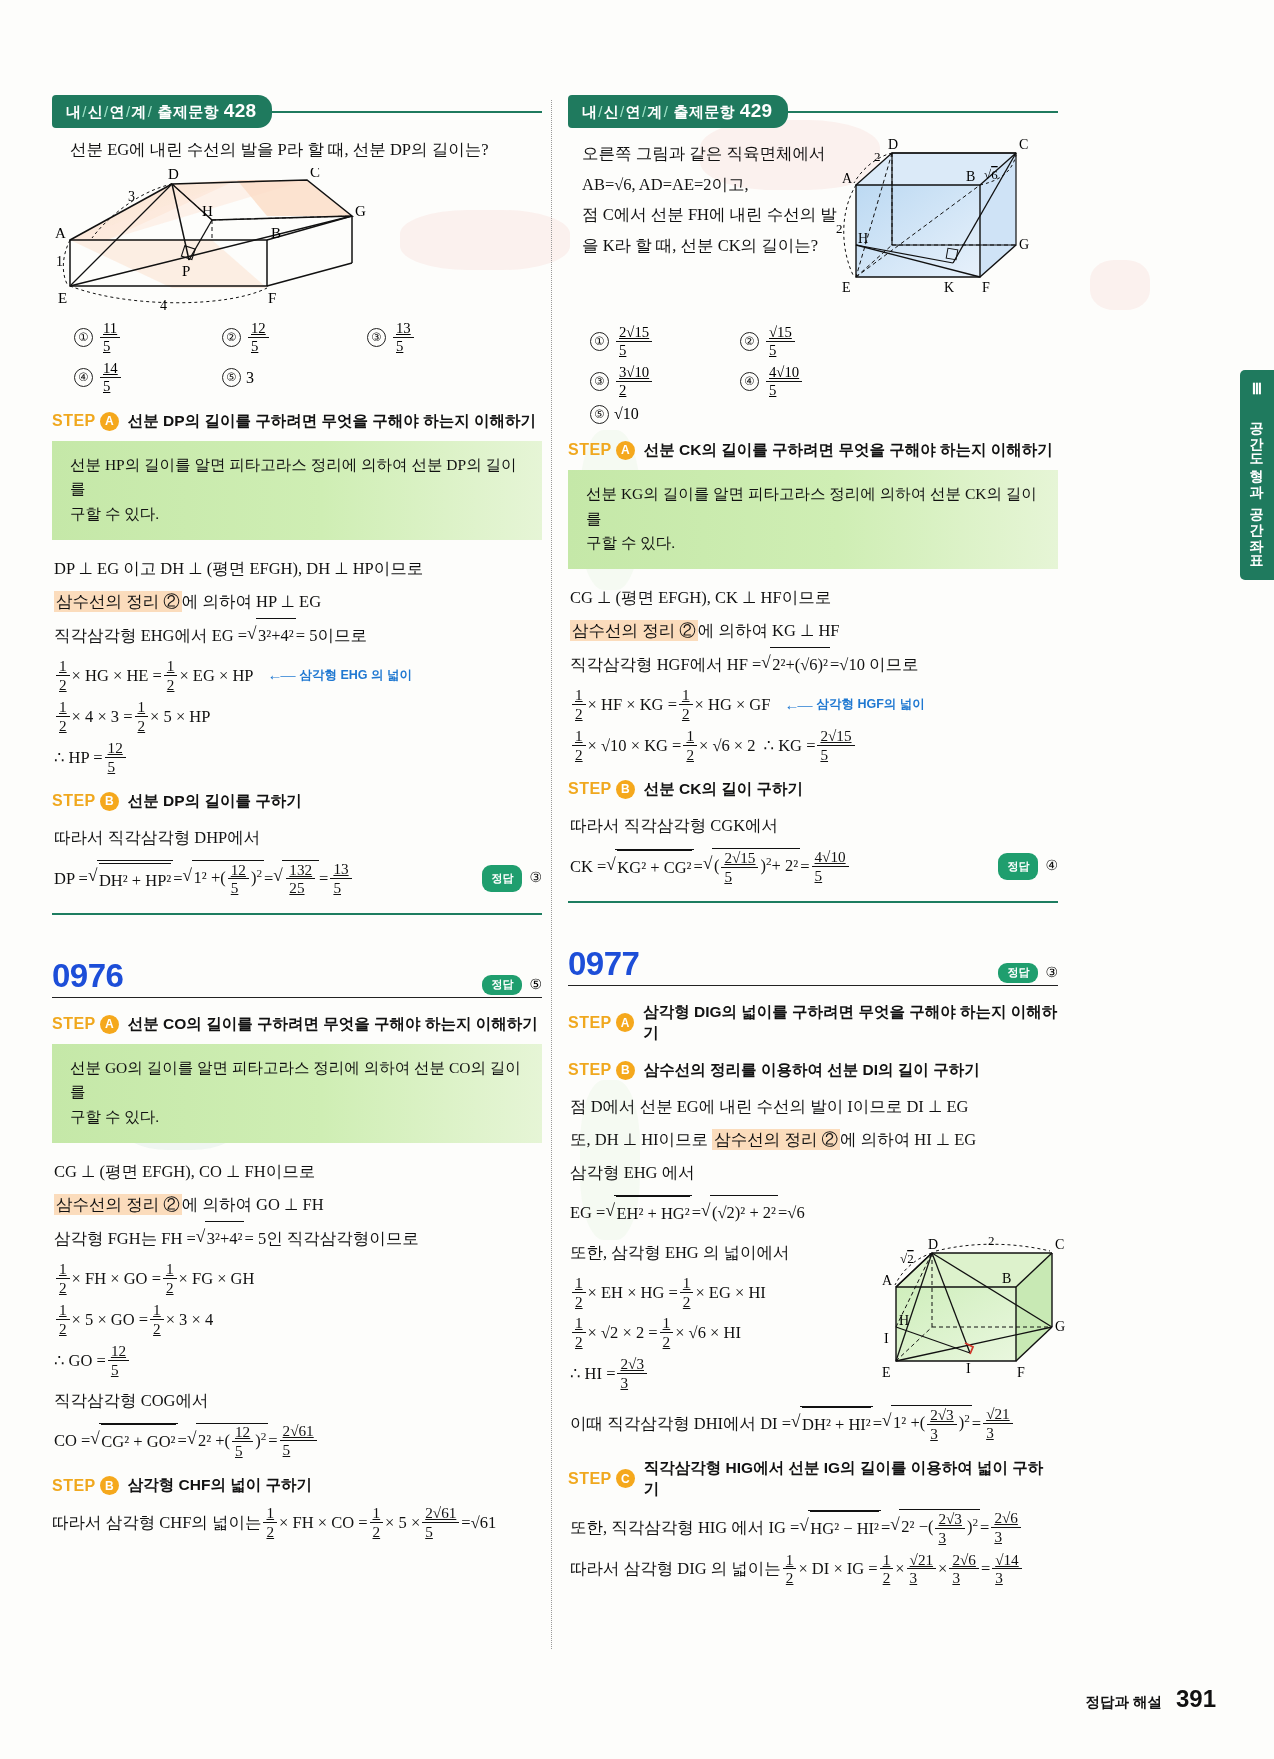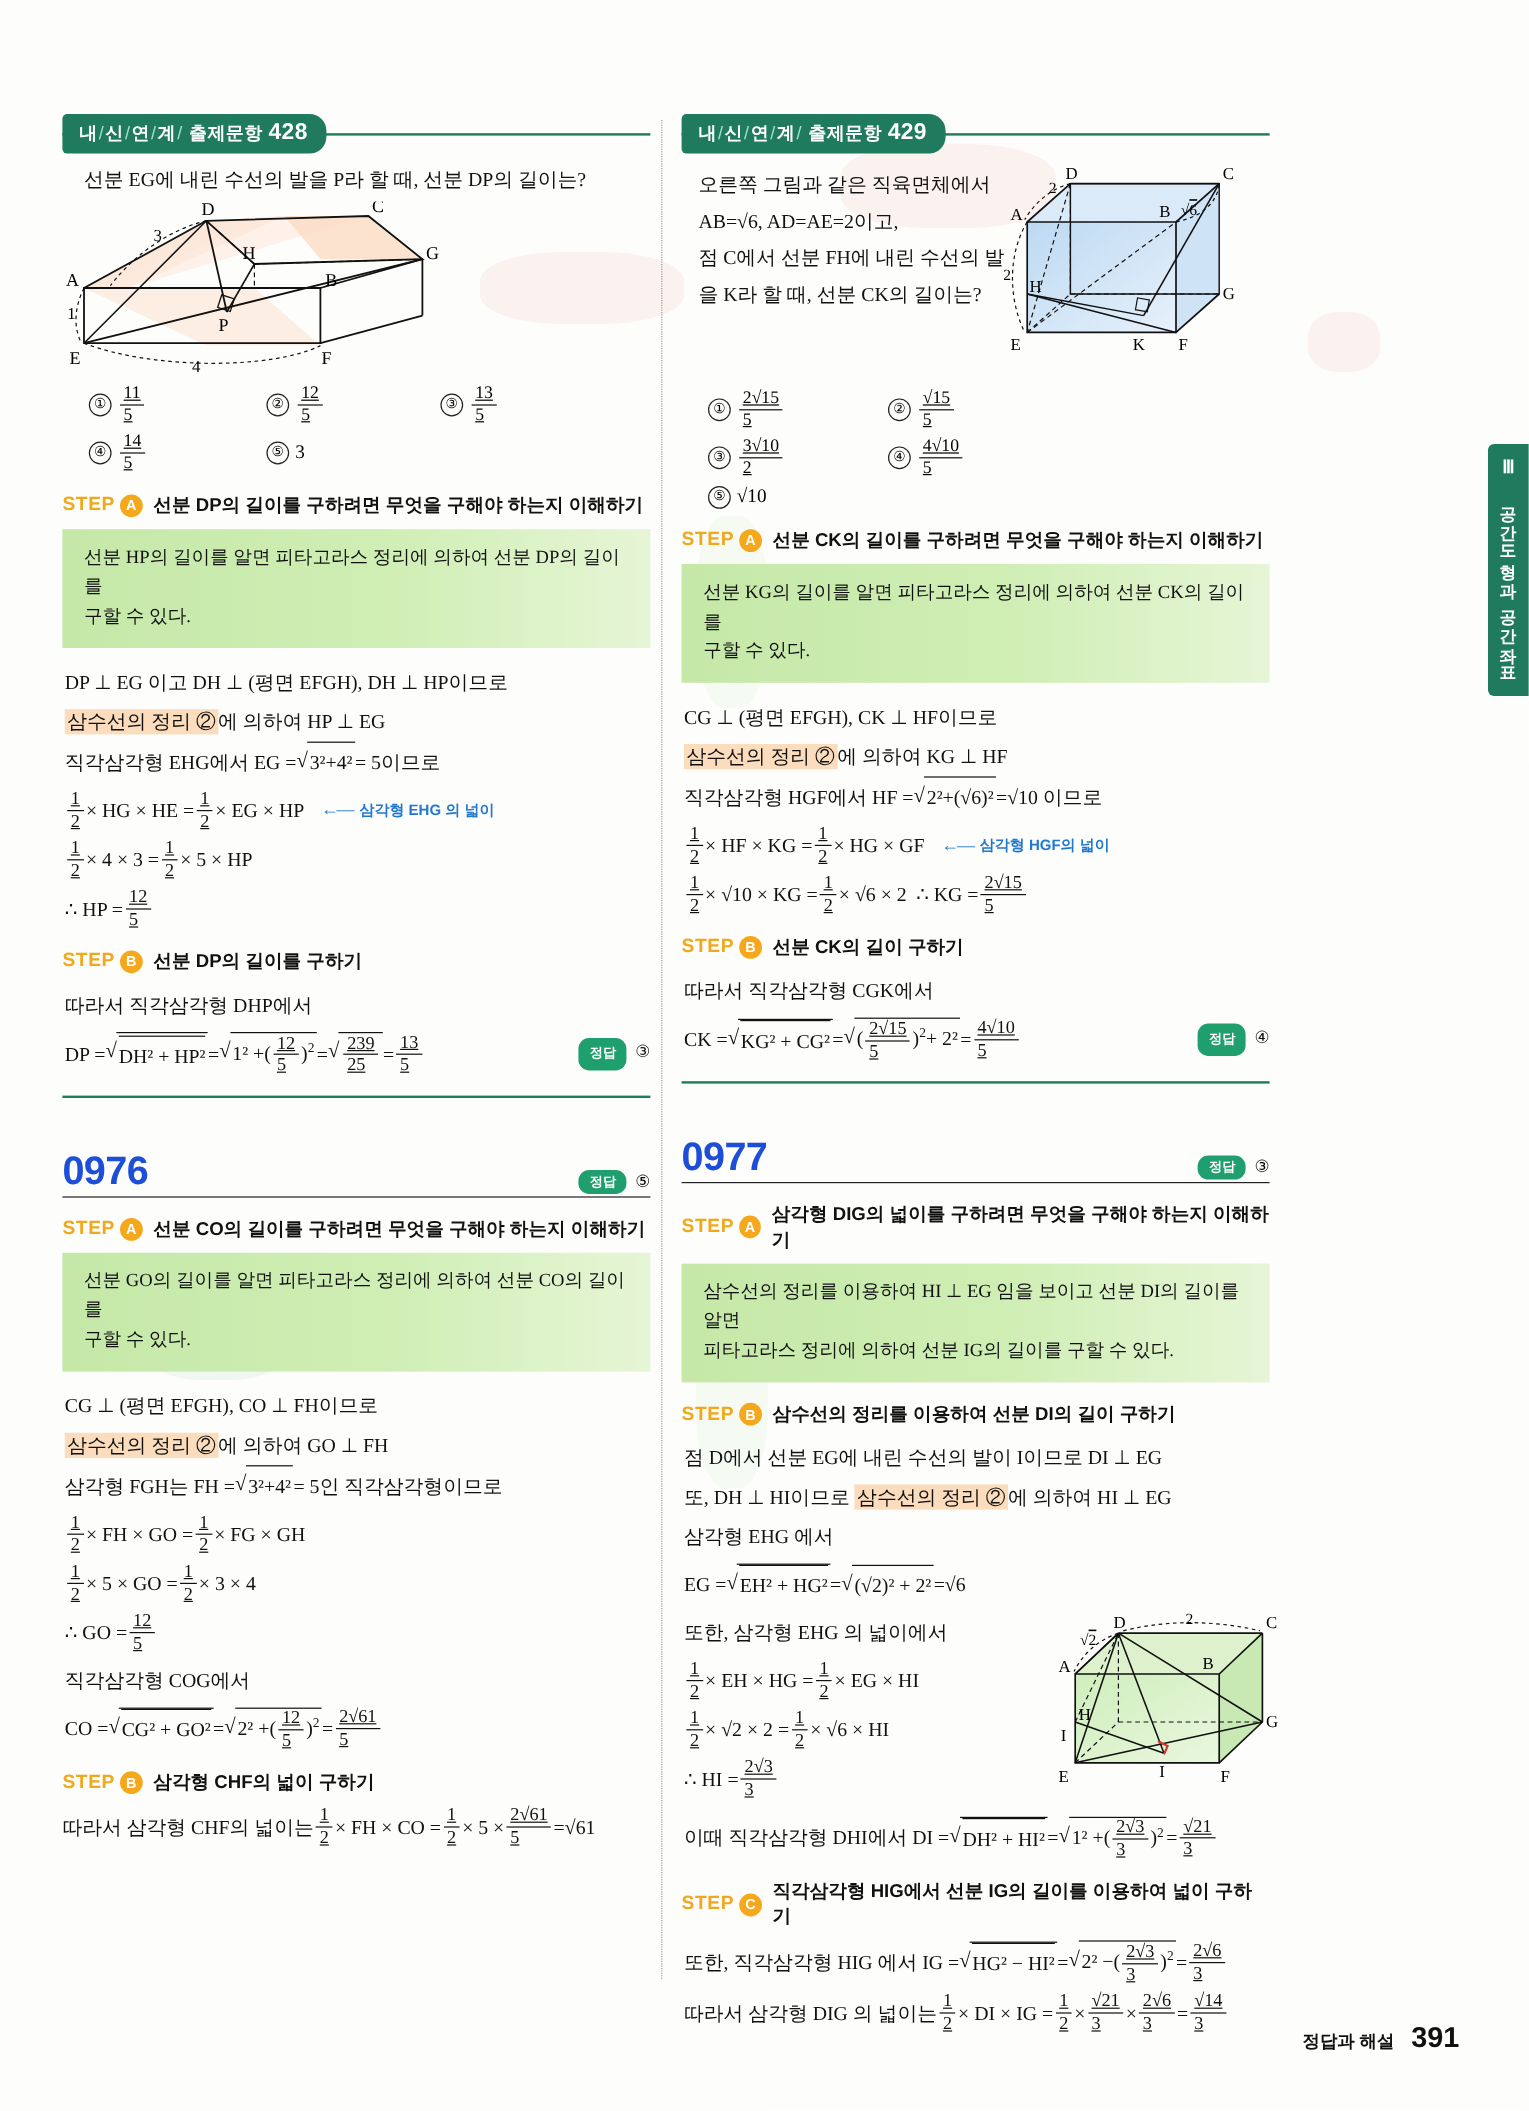--- a/index.html
+++ b/index.html
@@ -349,21 +349,21 @@
             <span class="sq"><span class="rad" style="padding-top:2px"><span class="ovl">DH² + HP²</span></span></span>
             <span>=</span>
             <span class="sq"><span class="rad">
               <span>1² +</span>(<span class="frac">
                     <span class="num">12</span>
                     <span class="den">5</span>
                   </span>)<span class="sup">2</span>
             </span></span>
             <span>=</span>
             <span class="sq"><span class="rad"><span class="frac">
-                    <span class="num">239</span>
+                    <span class="num">132</span>
                     <span class="den">25</span>
                   </span></span></span>
             <span>=</span>
             <span class="frac">
                 <span class="num">13</span>
                 <span class="den">5</span>
               </span>
           </span>
           <span class="ansrow">
             <span class="ans-pill">정답</span>
@@ -693,24 +693,20 @@
         </span>
       </div>
       <div class="rule-thin"></div>
 
       <div class="step">
         <span class="step-label">STEP</span>
         <span class="step-badge">A</span>
         <span class="step-title">삼각형 DIG의 넓이를 구하려면 무엇을 구해야 하는지 이해하기</span>
       </div>
 
-      <div class="hintbox">
-        <div>삼수선의 정리를 이용하여 HI ⊥ EG 임을 보이고 선분 DI의 길이를 알면</div>
-        <div>피타고라스 정리에 의하여 선분 IG의 길이를 구할 수 있다.</div>
-      </div>
 
       <div class="step">
         <span class="step-label">STEP</span>
         <span class="step-badge">B</span>
         <span class="step-title">삼수선의 정리를 이용하여 선분 DI의 길이 구하기</span>
       </div>
 
       <div class="math">
         <div>점 D에서 선분 EG에 내린 수선의 발이 I이므로 DI ⊥ EG</div>
         <div>

